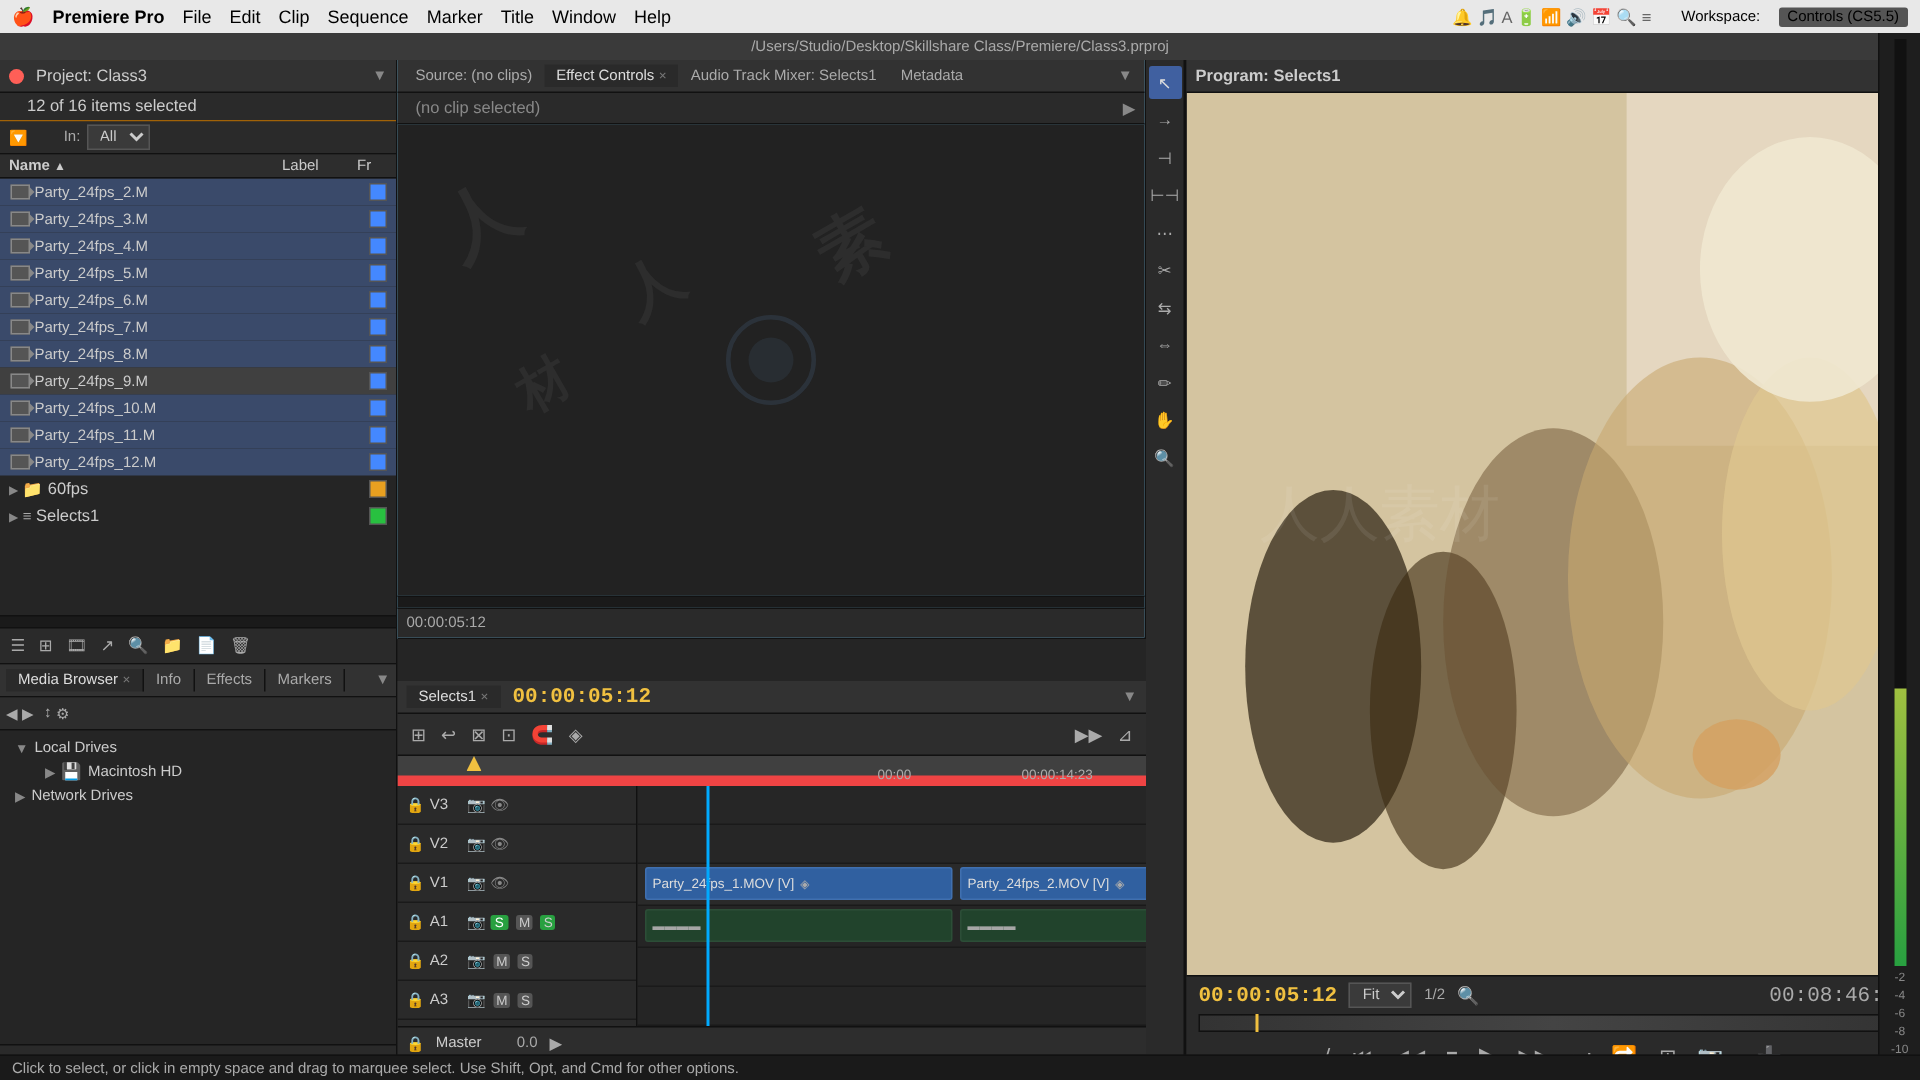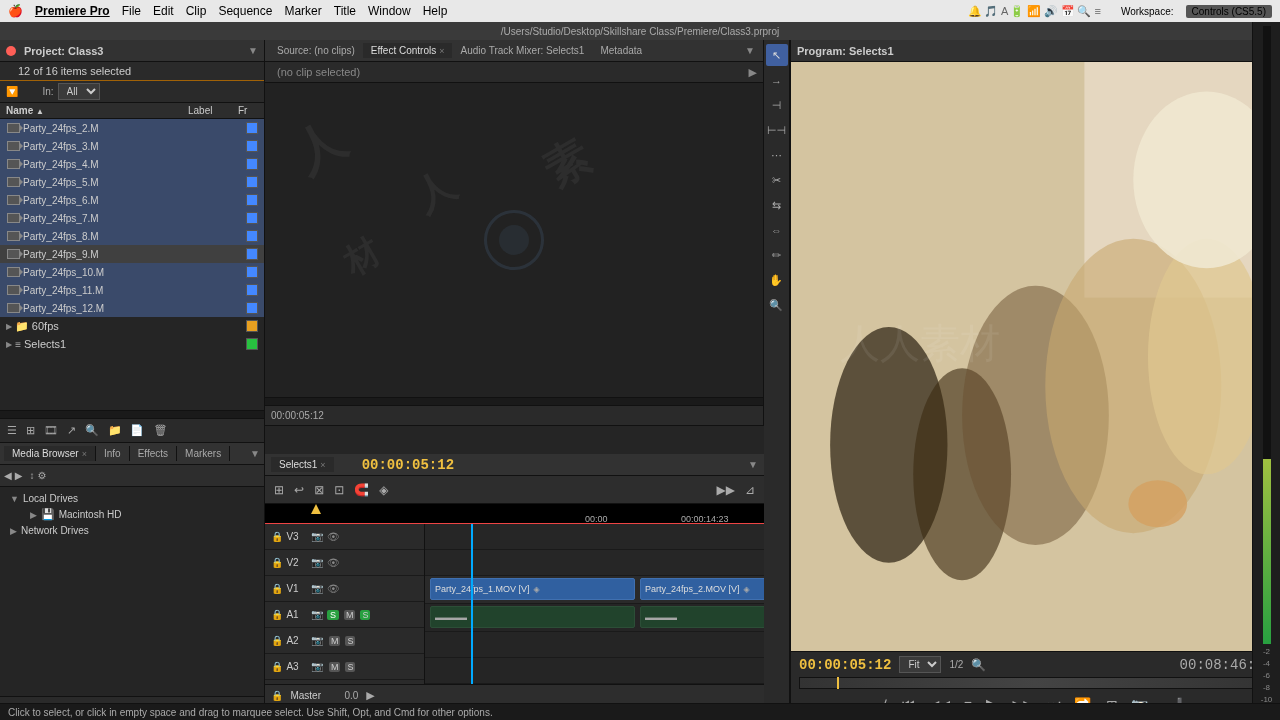--- a/index.html
+++ b/index.html
@@ -18,21 +18,21 @@
     .menu-bar {
       height: 22px;
       background: #e8e8e8;
       display: flex;
       align-items: center;
       padding: 0 8px;
       gap: 12px;
       color: #000;
       font-size: 12px;
     }
-    .menu-bar .app-name { font-weight: bold; text-decoration: underline; }
+    .menu-bar .app-name { font-weight: bold; }
     .menu-bar span { cursor: pointer; }
 
     
     .title-bar {
       height: 18px;
       background: #3a3a3a;
       display: flex;
       align-items: center;
       justify-content: center;
       color: #aaa;
@@ -60,21 +60,21 @@
       background: #323232;
       display: flex;
       align-items: center;
       padding: 0 6px;
       border-bottom: 1px solid #111;
       gap: 4px;
     }
     .panel-header .panel-title {
       font-size: 11px;
       color: #ccc;
-      font-weight: 700;
+      font-weight: 400;
     }
     .panel-close {
       width: 10px;
       height: 10px;
       background: #ff5f57;
       border-radius: 50%;
       cursor: pointer;
       margin-right: 4px;
     }
     .panel-menu-btn {
@@ -320,21 +320,21 @@
       display: flex;
       flex-direction: column;
     }
     .timeline-header {
       height: 22px;
       background: #323232;
       display: flex;
       align-items: center;
       padding: 0 6px;
       border-bottom: 1px solid #111;
-      gap: 20px;
+      gap: 0;
       margin-top: 28px;
     }
     .timeline-tab {
       padding: 2px 8px;
       font-size: 10px;
       color: #ddd;
       background: #2a2a2a;
       cursor: pointer;
     }
     .timeline-tab .tab-x { font-size: 9px; color: #777; margin-left: 3px; }
@@ -357,22 +357,22 @@
     }
     .tl-btn {
       color: #aaa;
       cursor: pointer;
       padding: 2px 3px;
       font-size: 12px;
     }
 
     .timeline-ruler {
       height: 20px;
-      background: #000000;
-      border-bottom: 1px solid #ef4444;
+      background: #404040;
+      border-bottom: 7px solid #ef4444;
       display: flex;
       align-items: center;
       padding: 0 0 0 160px;
       position: relative;
     }
     .ruler-time {
       color: #aaa;
       font-size: 9px;
       position: absolute;
     }

